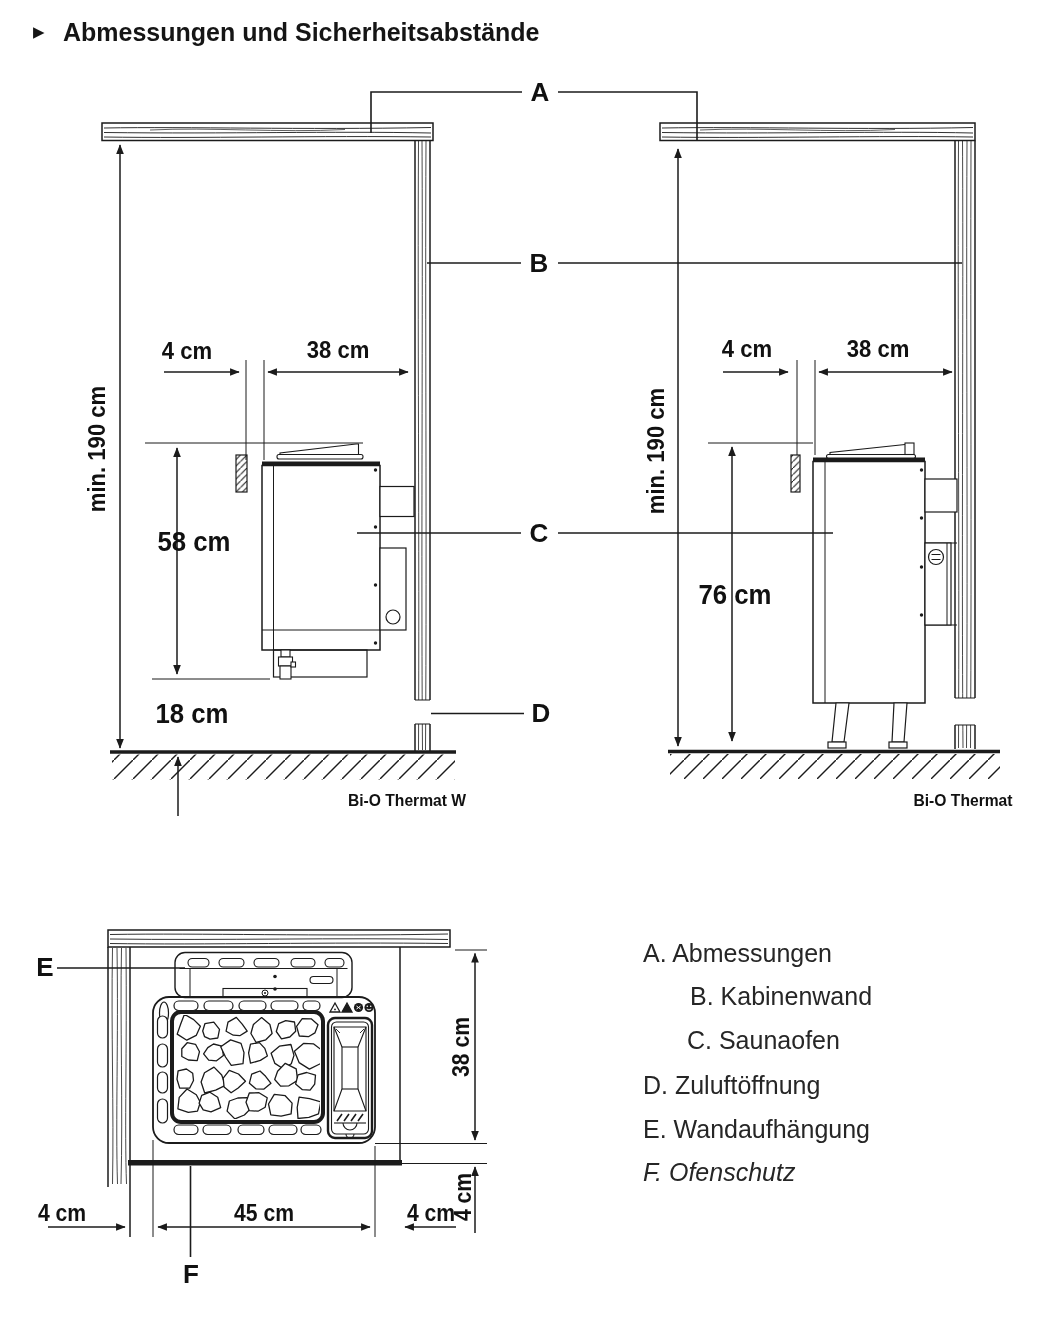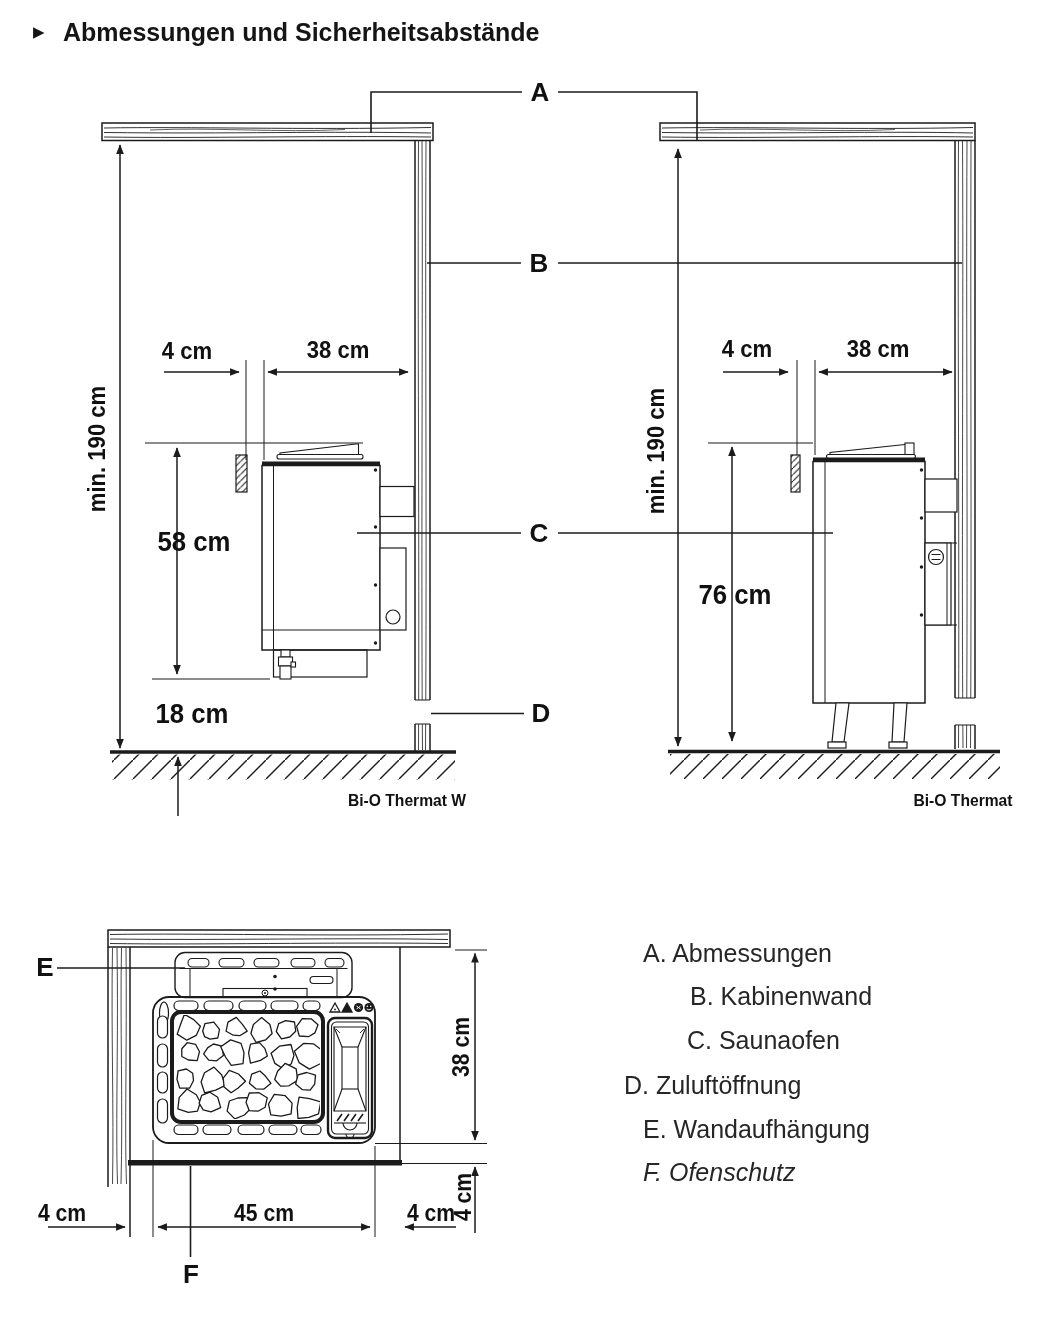--- a/index.html
+++ b/index.html
@@ -340,18 +340,18 @@
 <div class="lbl dimsm vert" style="left:461px;top:1047px;">38 cm</div>
 <div class="lbl dimsm vert" style="left:463px;top:1197px;">4 cm</div>
 <div class="lbl dimsm c" style="left:264px;top:1213px;">45 cm</div>
 <div class="lbl dimsm c" style="left:62px;top:1213px;">4 cm</div>
 <div class="lbl dimsm c" style="left:431px;top:1213px;">4 cm</div>
 
 <div>
   <div class="lbl legend-item" style="left:643px;top:953px;">A. Abmessungen</div>
   <div class="lbl legend-item" style="left:643px;top:996px;margin-left:47px;">B. Kabinenwand</div>
   <div class="lbl legend-item" style="left:643px;top:1040px;margin-left:44px;">C. Saunaofen</div>
-  <div class="lbl legend-item" style="left:624px;top:1085px;">D. Zuluftöffnung</div>
+  <div class="lbl legend-item" style="left:643px;top:1085px;">D. Zuluftöffnung</div>
   <div class="lbl legend-item" style="left:643px;top:1129px;">E. Wandaufhängung</div>
   <div class="lbl legend-item" style="left:643px;top:1172px;font-style:italic;">F. Ofenschutz</div>
 </div>
 
 </div>
 
 </body></html>

